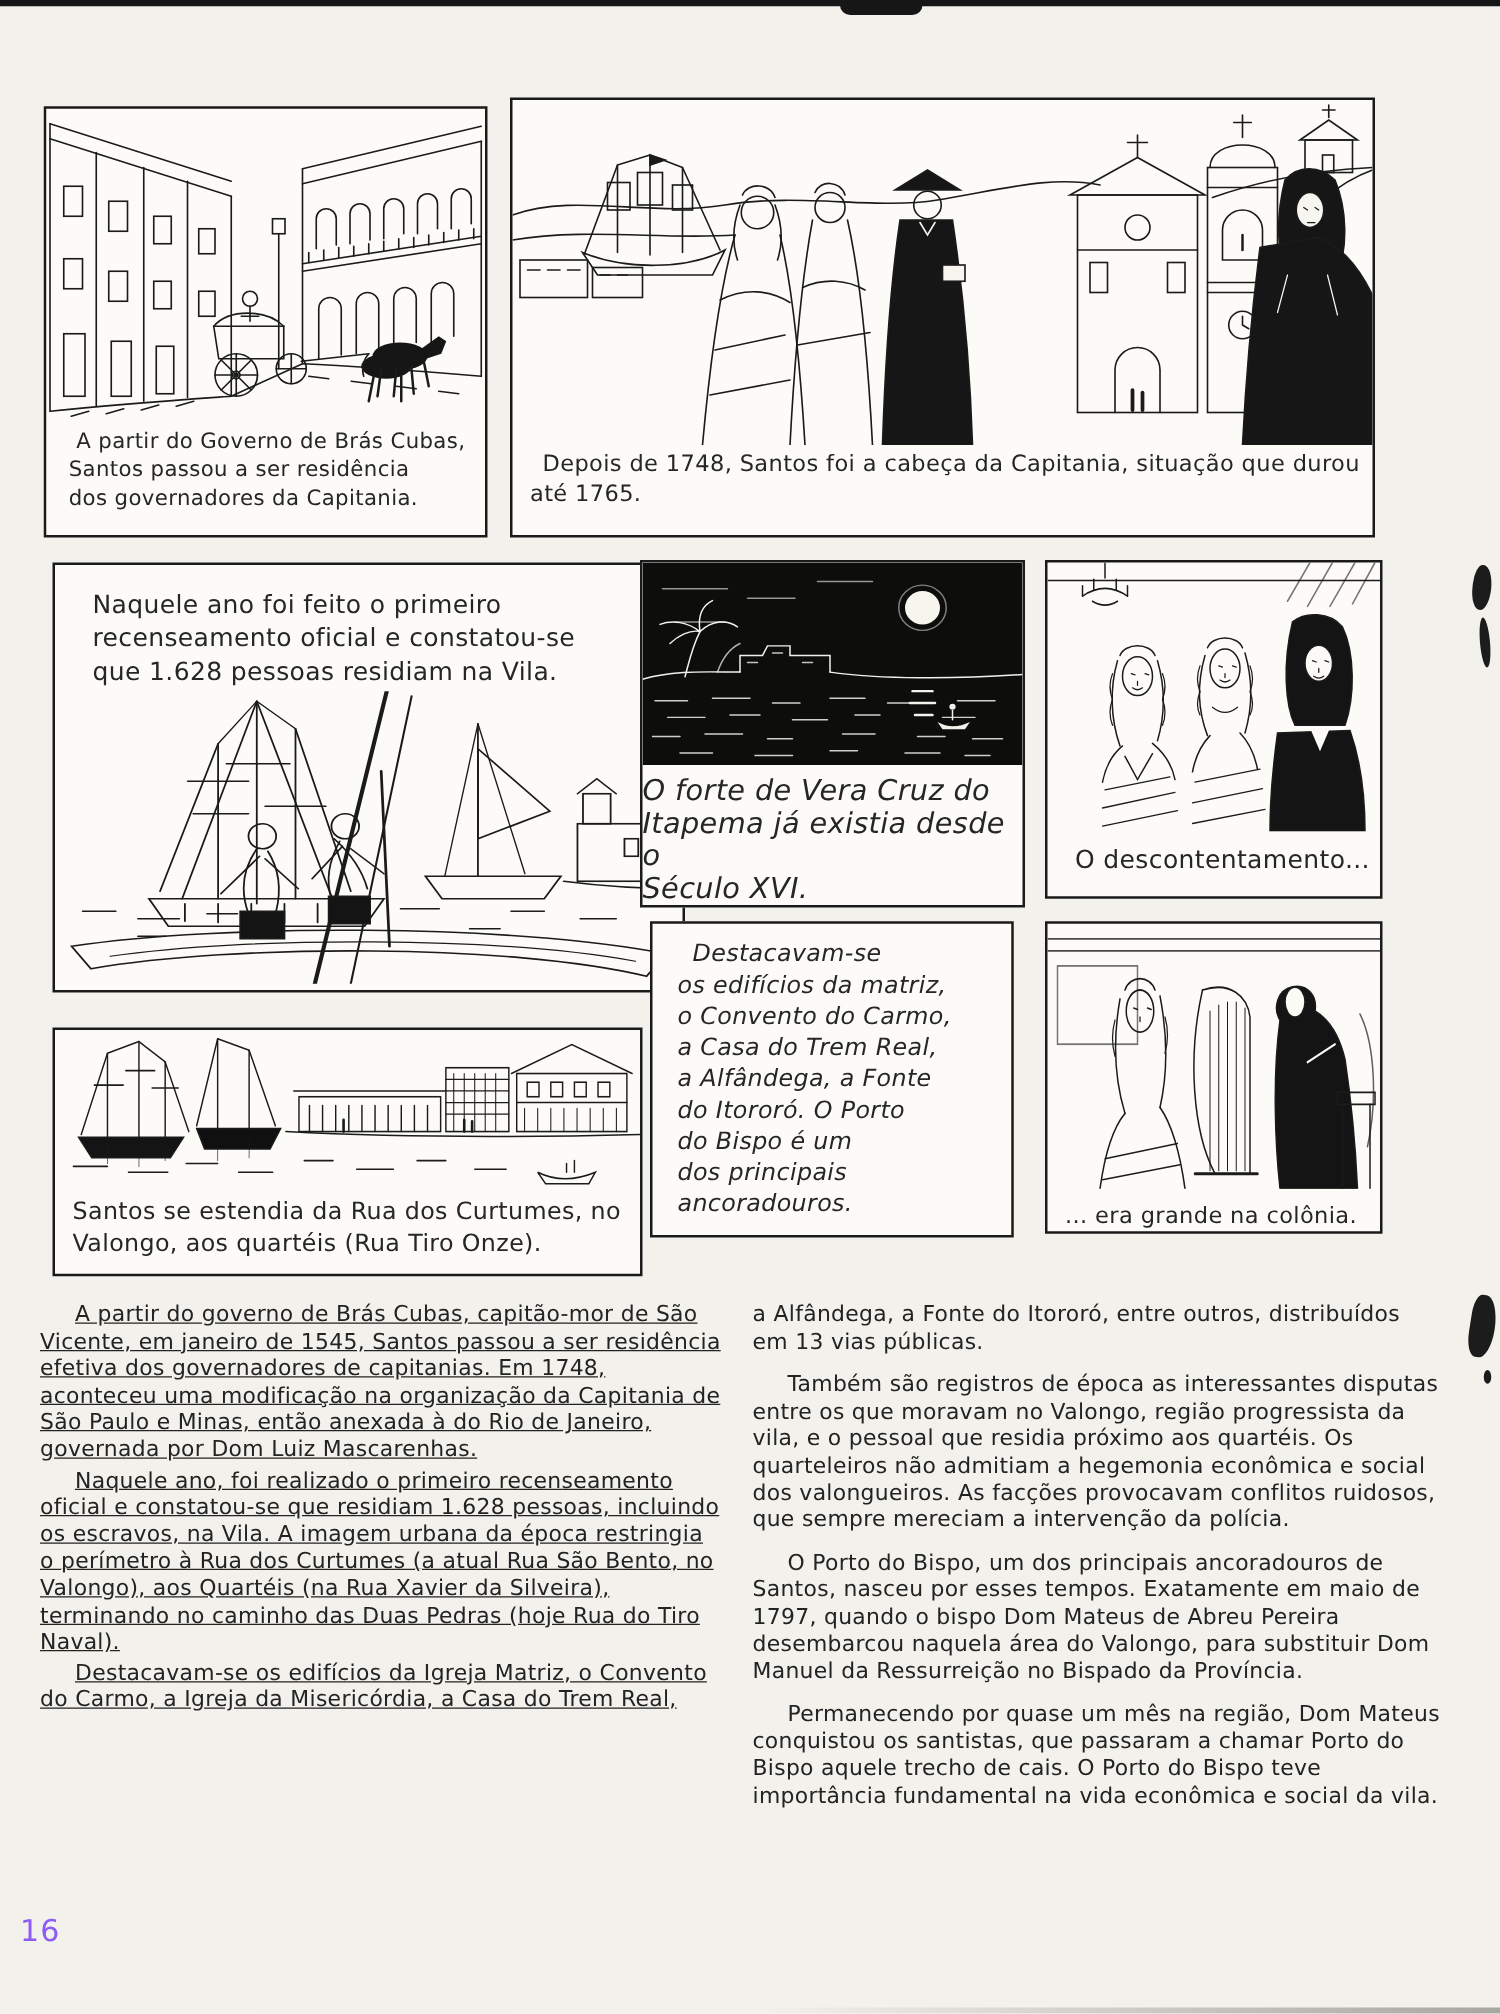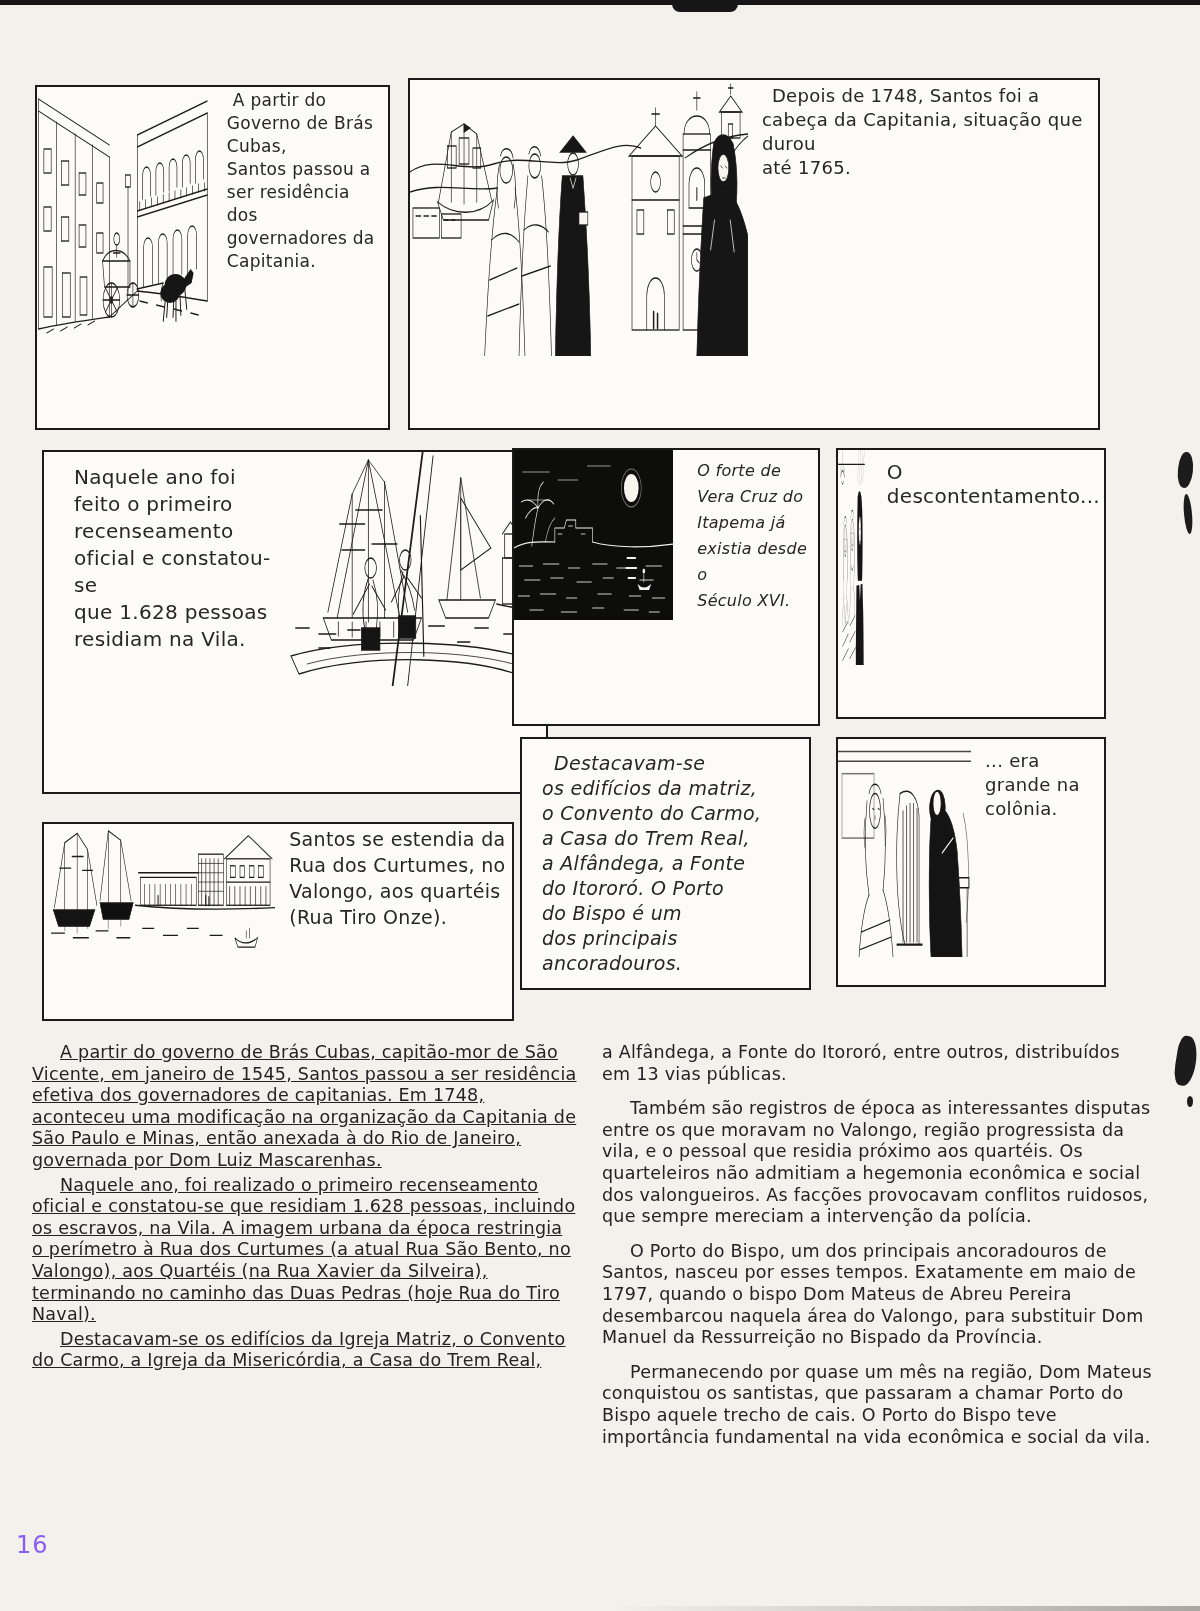--- a/index.html
+++ b/index.html
@@ -1,38 +1,38 @@
 <!DOCTYPE html>
 <html><head>
 <meta charset="utf-8">
 <style>
   html,body{margin:0;padding:0;}
   .page{position:relative;width:1200px;height:1611px;background:#f2f1ec;
         font-family:"DejaVu Sans",sans-serif;color:#232323;overflow:hidden;}
   .panel{position:absolute;background:#fcfbf7;border:2px solid #1a1a1a;box-sizing:border-box;
-         display:flex;flex-direction:row;overflow:hidden;}
+         display:flex;flex-direction:column;overflow:hidden;}
   .art{display:block;width:100%;}
   .cap{white-space:pre-line;color:#262626;letter-spacing:.3px;}
 
   
   .p-street{left:35px;top:85px;width:355px;height:345px;}
   .p-street .art{height:253px;}
   .p-street .cap{font-size:17px;line-height:23px;padding:2px 6px 0 18px;text-indent:6px;}
 
   .p-church{left:408px;top:78px;width:692px;height:352px;}
   .p-church .art{height:276px;}
   .p-church .cap{font-size:18px;line-height:24px;padding:4px 10px 0 14px;text-indent:10px;}
 
-  .p-census{left:42px;top:450px;width:506px;height:344px;}
+  .p-census{left:42px;top:450px;width:506px;height:344px;justify-content:center;}
   .p-census .cap{font-size:20px;line-height:27px;padding:12px 8px 2px 30px;}
   .p-census .art{height:234px;}
 
   .p-fort{left:512px;top:448px;width:308px;height:278px;}
   .p-fort .art{height:170px;}
-  .p-fort .cap{font-size:16px;line-height:26px;font-style:italic;padding:8px 6px 0 24px;}
+  .p-fort .cap{font-size:23px;line-height:26px;font-style:italic;padding:8px 6px 0 0;}
 
   .p-discontent{left:836px;top:448px;width:270px;height:271px;}
   .p-discontent .art{height:215px;}
   .p-discontent .cap{font-size:20px;line-height:24px;padding:10px 4px 0 22px;}
 
   .p-landmarks{left:520px;top:737px;width:291px;height:253px;}
   .p-landmarks .cap{font-size:19px;line-height:25px;font-style:italic;padding:12px 4px 0 20px;text-indent:12px;}
 
   .p-colony{left:836px;top:737px;width:270px;height:250px;}
   .p-colony .art{height:218px;}

